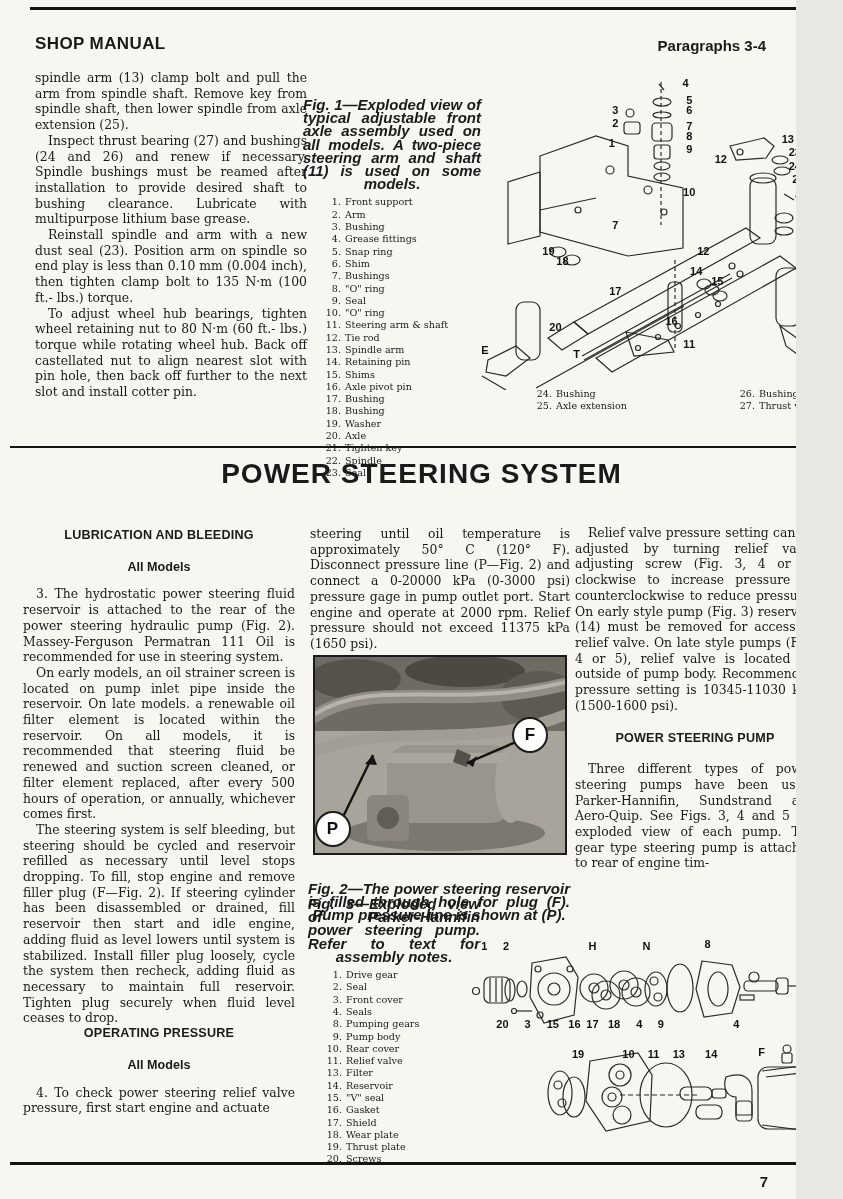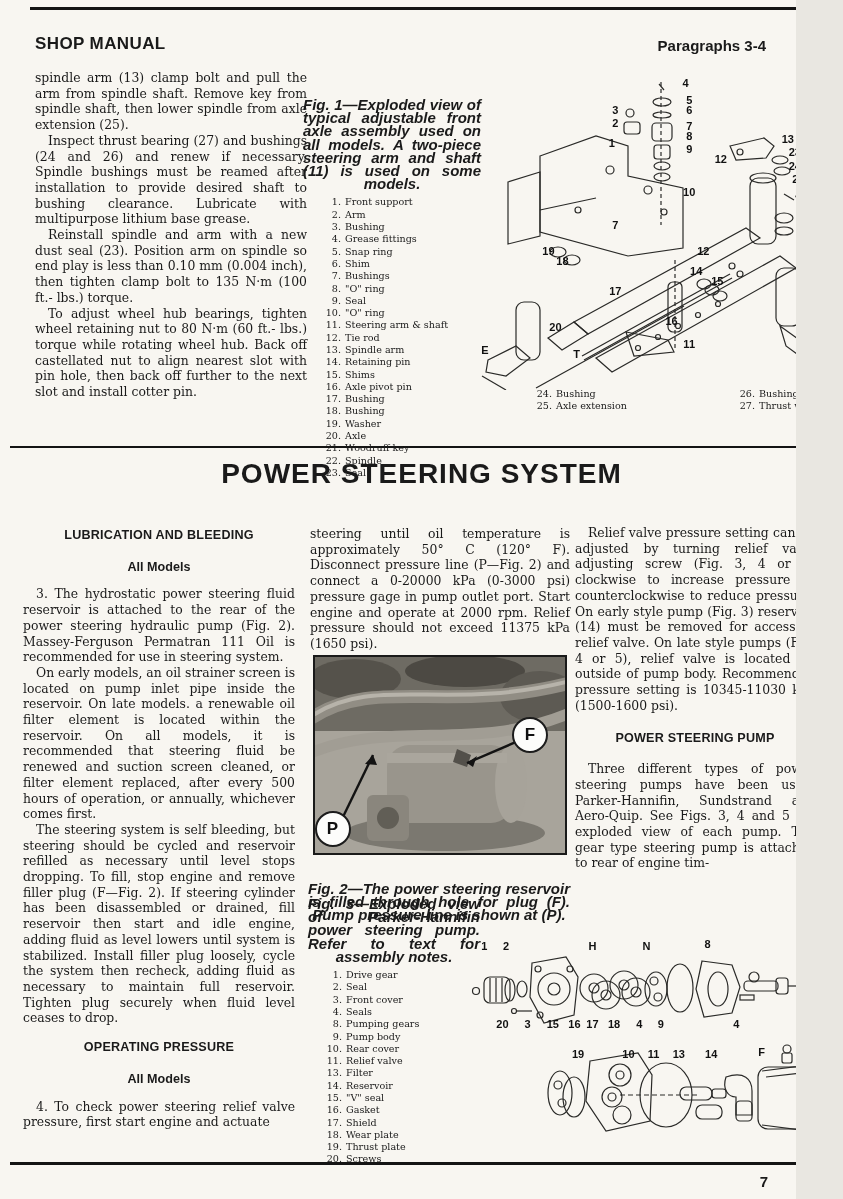--- a/index.html
+++ b/index.html
@@ -128,21 +128,21 @@
         <div class="pline">
           <span class="pn">19.</span>
           <span class="pt">Washer</span>
         </div>
         <div class="pline">
           <span class="pn">20.</span>
           <span class="pt">Axle</span>
         </div>
         <div class="pline">
           <span class="pn">21.</span>
-          <span class="pt">Woodruff key</span>
+          <span class="pt">Tighten key</span>
         </div>
         <div class="pline">
           <span class="pn">22.</span>
           <span class="pt">Spindle</span>
         </div>
         <div class="pline">
           <span class="pn">23.</span>
           <span class="pt">Seal</span>
         </div>
       </div>
@@ -276,21 +276,21 @@
     </div>
 
   <div class="abs main-title">POWER STEERING SYSTEM</div>
 
   <div class="abs body-text" style="left:23px;top:528px;width:272px;">
     <h3 class="colh">LUBRICATION AND BLEEDING</h3>
     <div class="submodels">All Models</div>
     <p class="bodyp">3. The hydrostatic power steering fluid reservoir is attached to the rear of the power steering hydraulic pump (Fig. 2). Massey-Ferguson Permatran 111 Oil is recommended for use in steering system.</p>
     <p class="bodyp">On early models, an oil strainer screen is located on pump inlet pipe inside the reservoir. On late models. a renewable oil filter element is located within the reservoir. On all models, it is recommended that steering fluid be renewed and suction screen cleaned, or filter element replaced, after every 500 hours of operation, or annually, whichever comes first.</p>
     <p class="bodyp">The steering system is self bleeding, but steering should be cycled and reservoir refilled as necessary until level stops dropping. To fill, stop engine and remove filler plug (F—Fig. 2). If steering cylinder has been disassembled or drained, fill reservoir then start and idle engine, adding fluid as level lowers until system is stabilized. Install filler plug loosely, cycle the system then recheck, adding fluid as necessary to maintain full reservoir. Tighten plug securely when fluid level ceases to drop.</p>
-    <h3 class="colh" style="margin-top:14px;">OPERATING PRESSURE</h3>
+    <h3 class="colh" style="">OPERATING PRESSURE</h3>
     <div class="submodels">All Models</div>
     <p class="bodyp">4. To check power steering relief valve pressure, first start engine and actuate</p>
   </div>
 
   <div class="abs body-text" style="left:310px;top:526px;width:260px;">
     <p class="bodyp" style="text-indent:0;">steering until oil temperature is approximately 50° C (120° F). Disconnect pressure line (P—Fig. 2) and connect a 0-20000 kPa (0-3000 psi) pressure gage in pump outlet port. Start engine and operate at 2000 rpm. Relief pressure should not exceed 11375 kPa (1650 psi).</p>
   </div>
 
   <div class="fig-box photo" style="left:313px;top:655px;width:250px;height:196px;">
     <svg width="250" height="196" viewBox="0 0 250 196">

